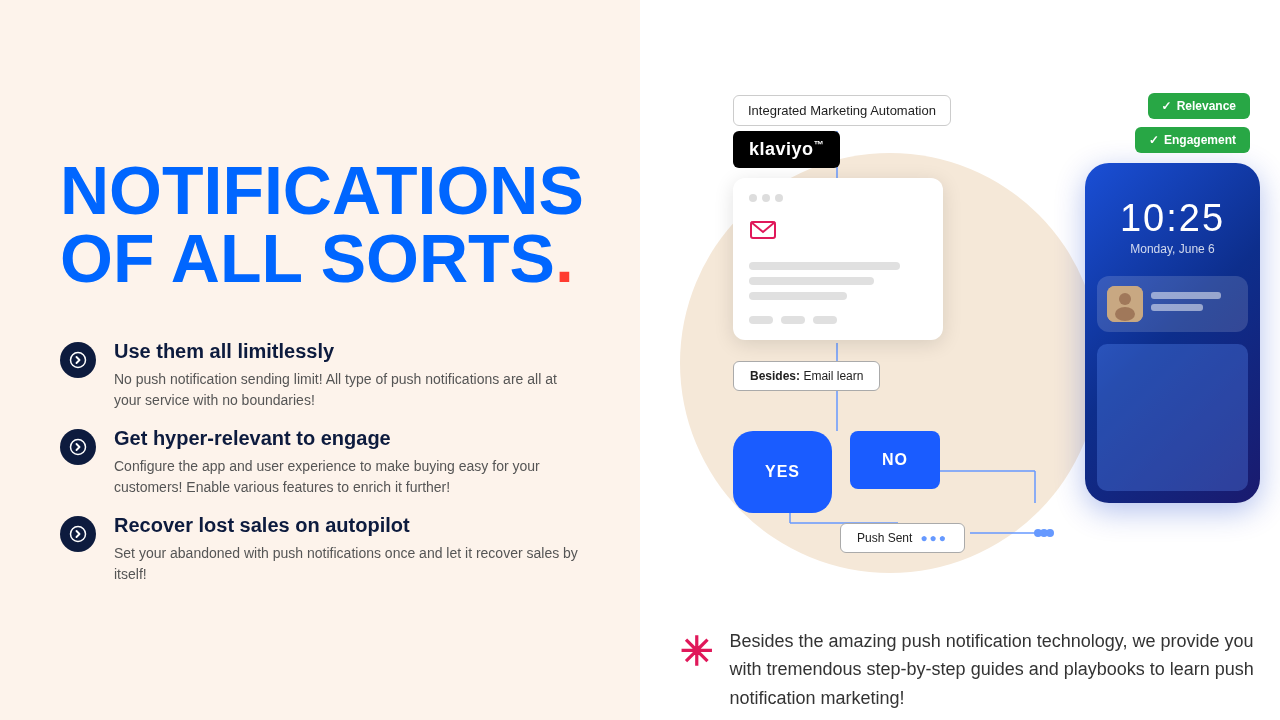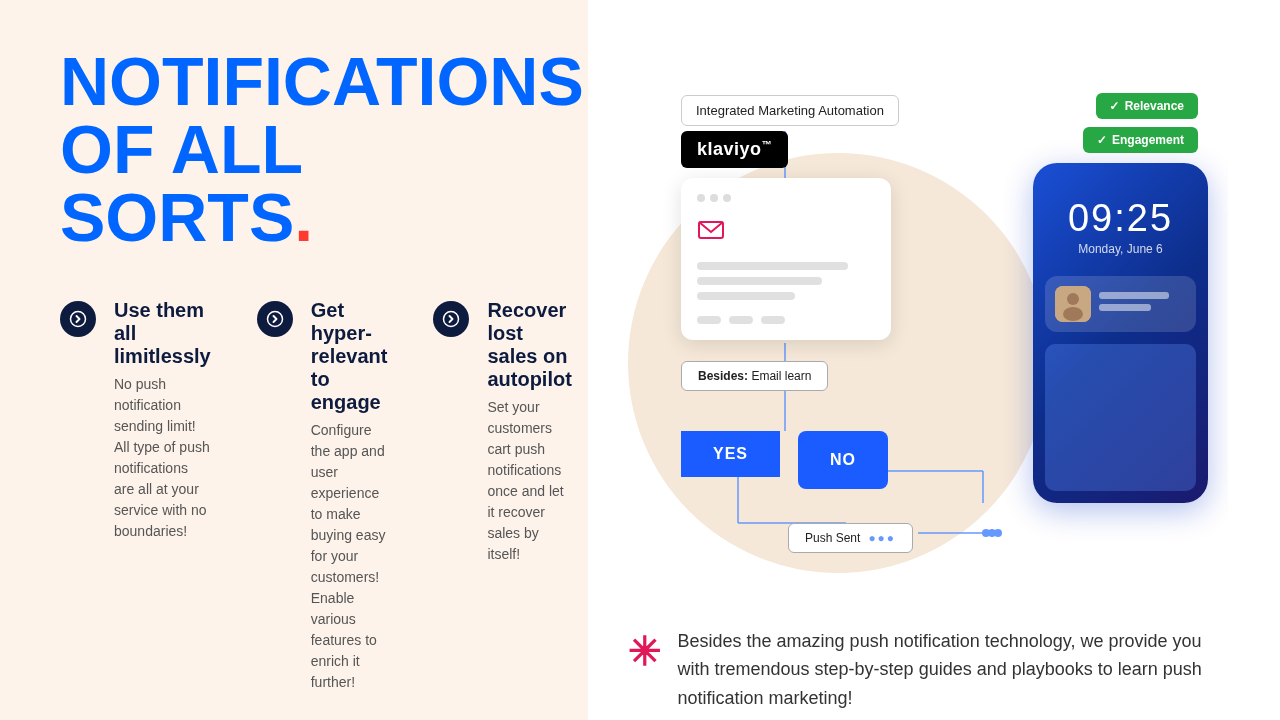--- a/index.html
+++ b/index.html
@@ -6,21 +6,21 @@
 
     body {
       width: 1280px;
       height: 720px;
       overflow: hidden;
       font-family: -apple-system, BlinkMacSystemFont, 'Segoe UI', sans-serif;
       display: flex;
     }
 
     .left-panel {
-      width: 588px;
+      width: 640px;
       height: 720px;
       background-color: #fdf3eb;
       padding: 60px 60px 40px 60px;
       display: flex;
       flex-direction: column;
       justify-content: center;
     }
 
     .main-title {
       font-size: 68px;
@@ -30,22 +30,22 @@
       margin-bottom: 48px;
       text-transform: uppercase;
     }
 
     .main-title .dot {
       color: #ff3b30;
     }
 
     .feature-list {
       display: flex;
-      flex-direction: row;
-      gap: 46px;
+      flex-direction: column;
+      gap: 16px;
     }
 
     .feature-item {
       display: flex;
       align-items: flex-start;
       gap: 18px;
     }
 
     .feature-icon {
       width: 36px;
@@ -250,22 +250,22 @@
       font-weight: 700;
     }
 
     
     .btn-yes {
       position: absolute;
       top: 408px;
       left: 93px;
       background: #1a5cff;
       color: #fff;
-      border-radius: 0;
-      padding: 14px 32px;
+      border-radius: 20px;
+      padding: 32px 32px;
       font-size: 16px;
       font-weight: 700;
       z-index: 10;
       letter-spacing: 1px;
     }
 
     .btn-no {
       position: absolute;
       top: 408px;
       left: 210px;
@@ -448,21 +448,21 @@
 
     <div class="feature-item">
       <div class="feature-icon">
         <svg viewBox="0 0 24 24" fill="none" stroke="#fff" stroke-width="2.5" stroke-linecap="round" stroke-linejoin="round">
           <circle cx="12" cy="12" r="10" fill="none" stroke="#fff" stroke-width="2"></circle>
           <polyline points="10 8 14 12 10 16"></polyline>
         </svg>
       </div>
       <div class="feature-content">
         <h3>Recover lost sales on autopilot</h3>
-        <p>Set your customers cart push notifications once and let it recover sales by itself!</p>
+        <p>Set your abandoned with push notifications once and let it recover sales by itself!</p>
       </div>
     </div>
   </div>
 </div>
 
 <div class="right-panel">
 
   <div class="bg-circle"></div>
 
   <div class="ima-label">
@@ -538,21 +538,21 @@
   <div class="btn-no">
     <span>NO</span>
   </div>
 
   <div class="push-sent-box">
     <span>Push Sent</span>
     <span style="color:#6699ff; letter-spacing:2px;">●●●</span>
   </div>
 
   <div class="phone-mockup">
-    <div class="phone-time">09:25</div>
+    <div class="phone-time">10:25</div>
     <div class="phone-date">Monday, June 6</div>
     <div class="phone-notif-card">
       <div class="phone-notif-img">
         
         <svg width="36" height="36" viewBox="0 0 36 36" fill="none">
           <rect width="36" height="36" fill="#c8a882"></rect>
           <circle cx="18" cy="13" r="6" fill="#a0785a"></circle>
           <ellipse cx="18" cy="28" rx="10" ry="7" fill="#a0785a"></ellipse>
         </svg>
       </div>

